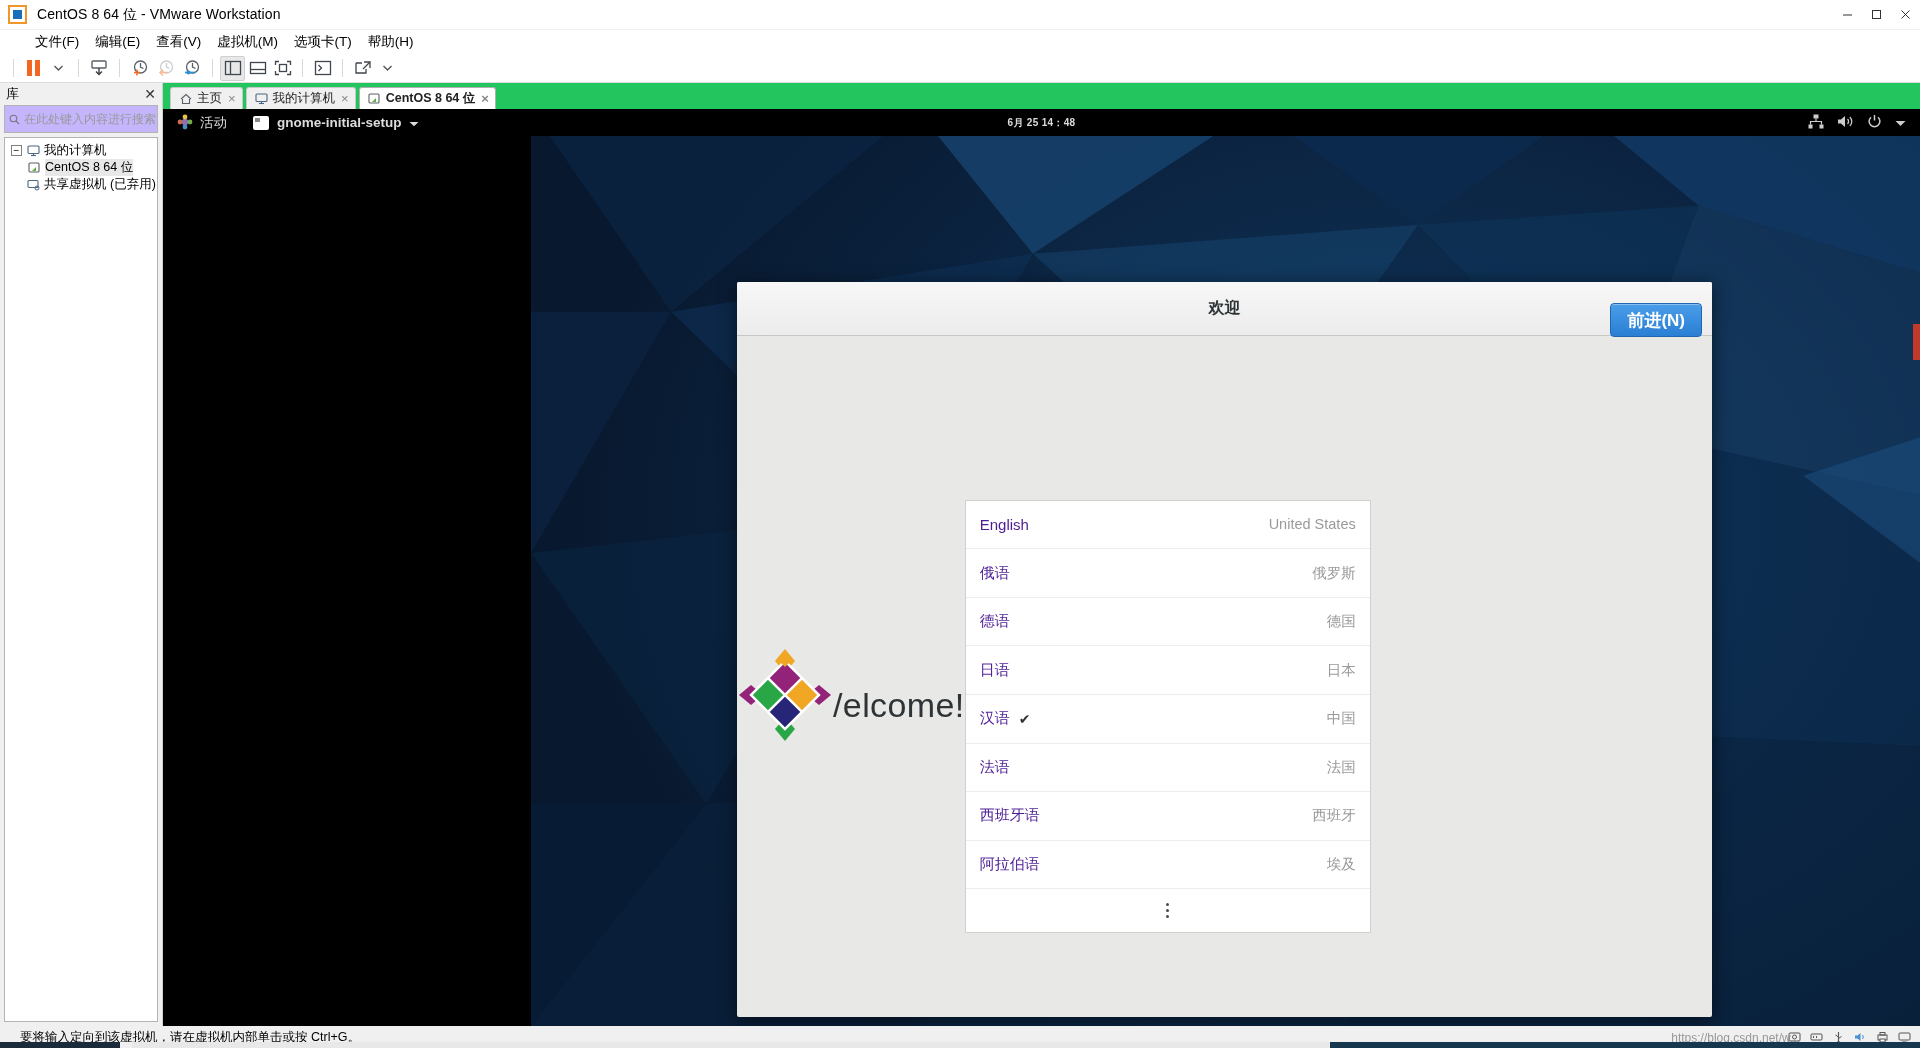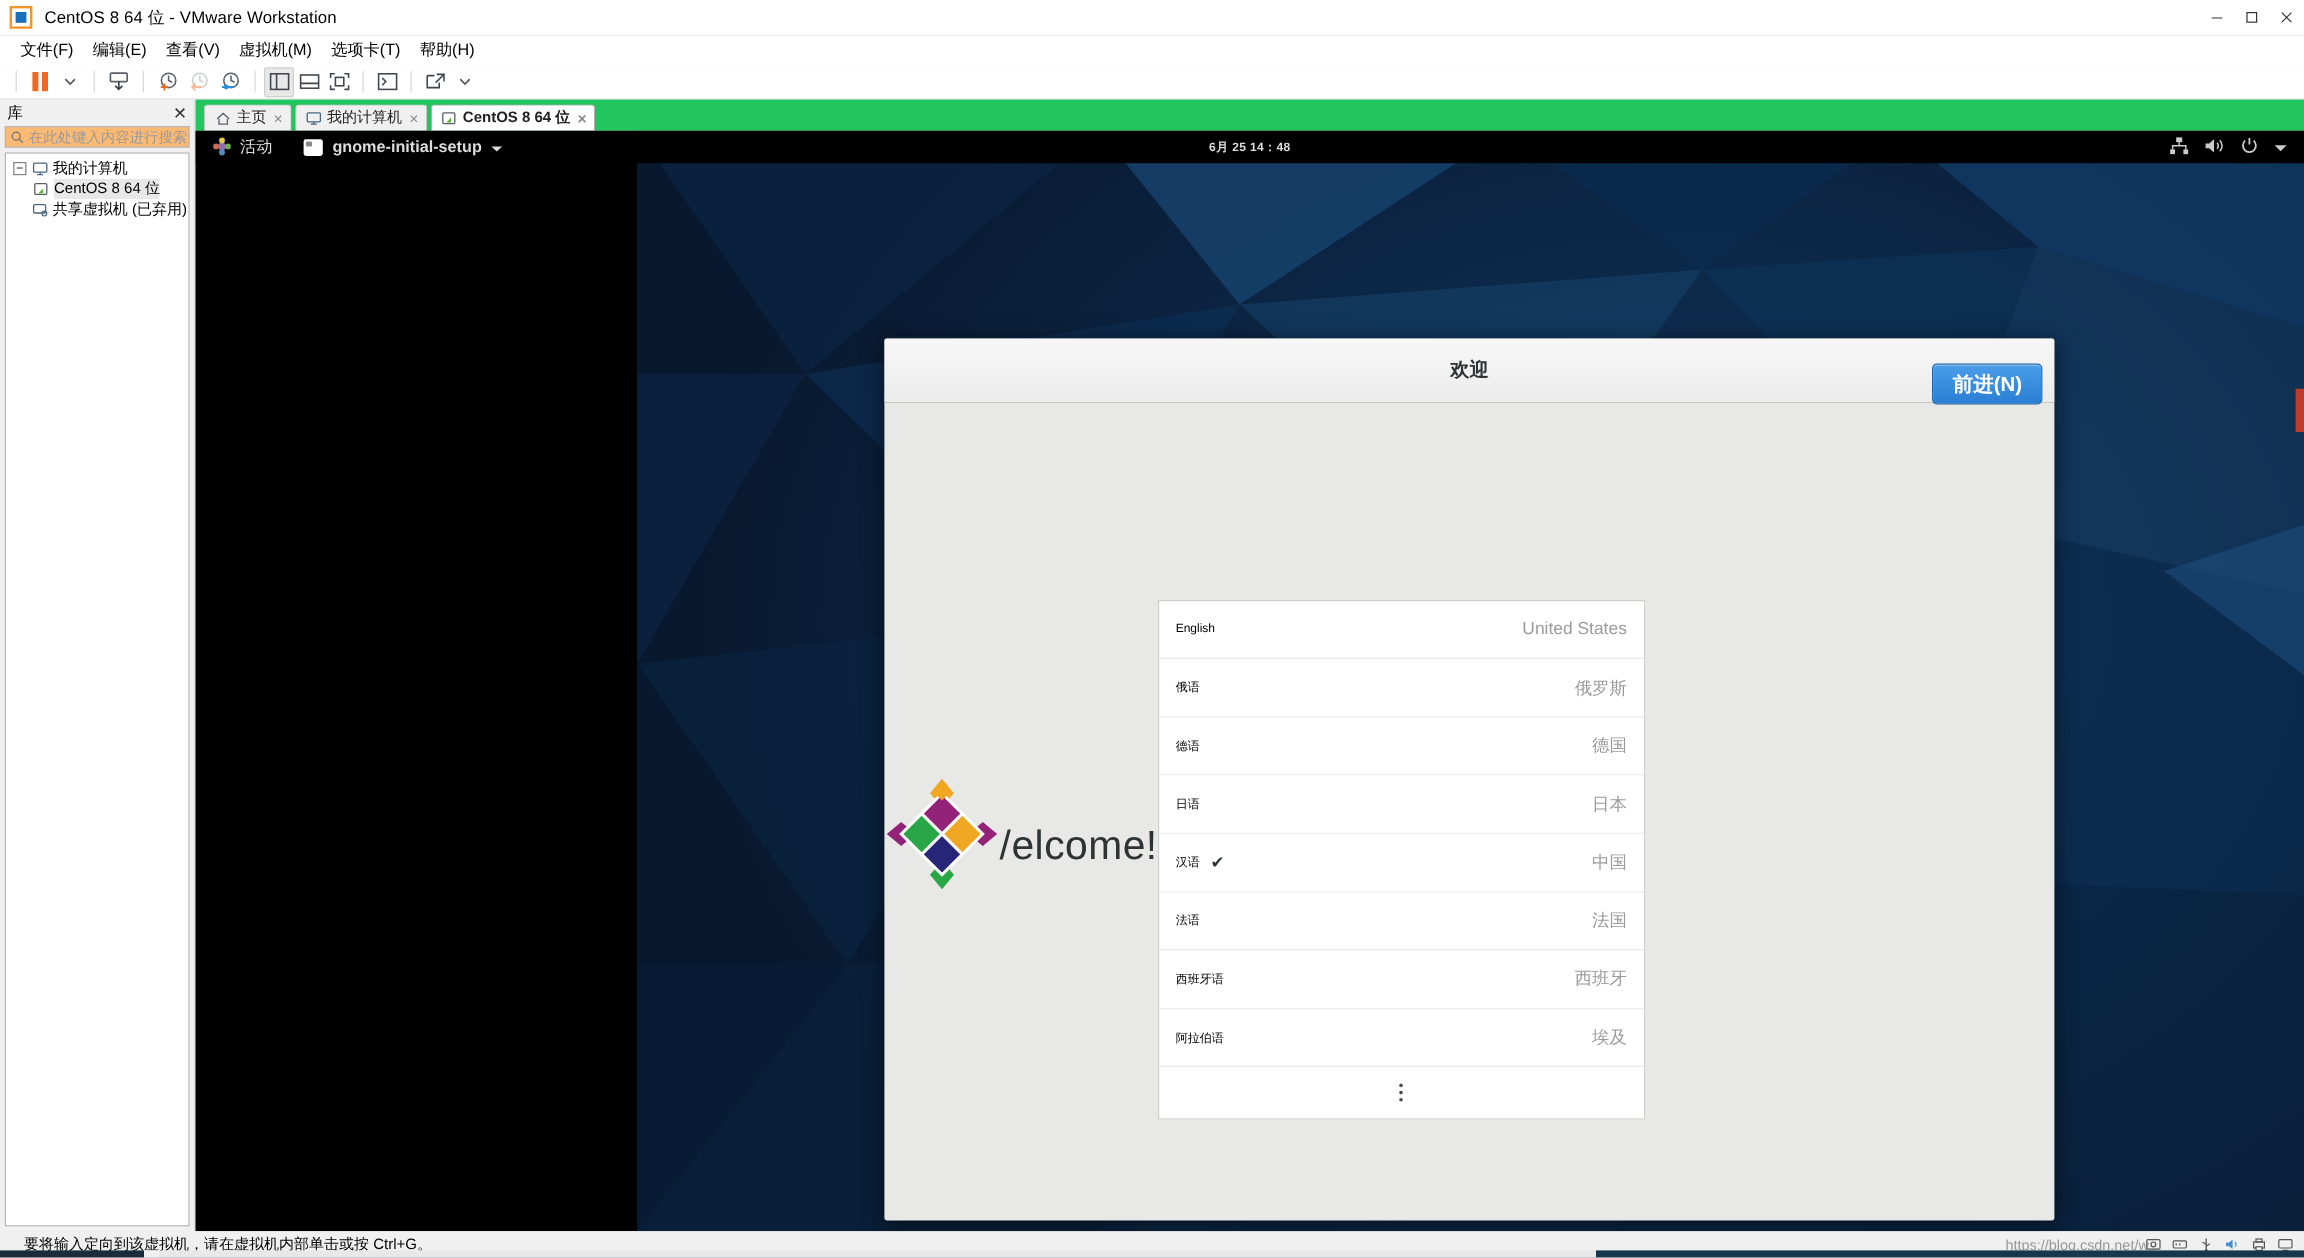--- a/index.html
+++ b/index.html
@@ -18,42 +18,42 @@
     border-bottom: 1px solid #f0f0f0; flex: 0 0 29px;
   }
   .title-icon { width: 20px; height: 20px; margin-left: 8px; position: relative; flex: 0 0 20px; }
   .title-icon .sq-out { position: absolute; left: 0; top: 0; width: 19px; height: 19px; border: 2px solid #f0962b; background: #fff; }
   .title-icon .sq-in { position: absolute; left: 5px; top: 5px; width: 9px; height: 9px; background: #1b6fba; }
   .title-text { font-size: 14px; color: #000; margin-left: 9px; letter-spacing: .1px; }
   .win-buttons { margin-left: auto; display: flex; height: 29px; }
   .win-btn { width: 29px; height: 29px; display: flex; align-items: center; justify-content: center; color: #333; font-size: 13px; }
   .win-btn svg { display: block; }
 
-  .menubar { height: 24px; background: #ffffff; display: flex; align-items: center; padding-left: 9px; flex: 0 0 24px; font-size: 13.5px; color: #000; }
+  .menubar { height: 24px; background: #ffffff; display: flex; align-items: center; padding-left: 27px; flex: 0 0 24px; font-size: 13.5px; color: #000; }
   .menu-item { padding: 0 8px; height: 22px; line-height: 22px; white-space: nowrap; }
 
   .toolbar {
     height: 29px; background: #ffffff; display: flex; align-items: center; padding-left: 6px; flex: 0 0 29px;
     border-bottom: 1px solid #dcdcdc;
   }
   .tb-sep { width: 1px; height: 18px; background: #d8d8d8; margin: 0 7px; }
   .tb-btn { height: 25px; min-width: 25px; display: flex; align-items: center; justify-content: center; padding: 0 2px; border: 1px solid transparent; border-radius: 2px; }
   .tb-btn.active { background: #e8e8e8; border: 1px solid #cfcfcf; }
   .tb-caret { width: 12px; display:flex; align-items:center; justify-content:center; }
   .tb-caret svg { display:block; }
   .pause-icon { display: flex; gap: 3px; }
   .pause-icon i { display: block; width: 5px; height: 16px; background: #f2671f; }
 
   .body-row { flex: 1; display: flex; min-height: 0; }
 
   
   .sidebar { width: 163px; background: #f0f0f0; display: flex; flex-direction: column; flex: 0 0 163px; border-right: 1px solid #d0d0d0; }
   .sb-header { height: 22px; display: flex; align-items: center; padding: 0 6px; font-size: 13px; color: #000; }
   .sb-close { margin-left: auto; font-size: 14px; color: #333; line-height: 1; }
-  .sb-search { margin: 0 4px 4px 4px; height: 18px; background: #fdba74; border: 1px solid #b4b4b4; display: flex; align-items: center; padding: 0 3px; }
+  .sb-search { margin: 0 4px 4px 4px; height: 28px; background: #c4b5fd; border: 1px solid #b4b4b4; display: flex; align-items: center; padding: 0 3px; }
   .sb-search .mag { width: 13px; height: 13px; flex: 0 0 13px; display:flex;align-items:center;justify-content:center; }
   .sb-search input { flex: 1; border: none; outline: none; font-size: 12px; color: #444; font-family: inherit; background: transparent; padding-left: 3px; }
   .sb-search input::placeholder { color: #999; }
   .sb-drop { width: 13px; display:flex;align-items:center;justify-content:center; }
   .sb-tree { flex: 1; background: #fff; border: 1px solid #b4b4b4; border-top: 1px solid #b4b4b4; margin: 0 4px 4px 4px; padding-top: 4px; font-size: 12.5px; color: #000; overflow: hidden; }
   .tree-row { display: flex; align-items: center; height: 17px; padding-left: 6px; white-space: nowrap; }
   .tree-row.indent { padding-left: 22px; }
   .tw { width: 11px; height: 11px; border: 1px solid #808080; background: #fff; display: inline-flex; align-items: center; justify-content: center; font-size: 10px; line-height: 9px; color: #000; margin-right: 4px; flex: 0 0 11px; }
   .ic { width: 14px; height: 14px; margin-right: 4px; flex: 0 0 14px; display: flex; align-items: center; justify-content: center; }
   .tree-label.sel { background: #e8e8e8; }
@@ -109,21 +109,21 @@
   }
   .dlg-body { flex: 1; display: flex; flex-direction: row; align-items: center; padding-top: 37px; }
 
   .logo { width: 96px; height: 96px; position: relative; }
 
   .welcome-text { margin-top: 21px; font-size: 34px; color: #2e3436; font-weight: 300; letter-spacing: .4px; }
 
   .lang-list { margin-top: 43px; width: 406px; background: #fff; border: 1px solid #cfcfcd; }
   .lang-row { height: 48.6px; display: flex; align-items: center; padding: 0 14px; border-bottom: 1px solid #ececec; }
   .lang-row:last-child { border-bottom: none; }
-  .lang-name { font-size: 10px; color: #000000; }
+  .lang-name { font-size: 15px; color: #4c1d95; }
   .lang-check { margin-left: 9px; font-size: 14px; color: #2e3436; }
   .lang-region { margin-left: auto; font-size: 14.5px; color: #9a9a9a; }
   .lang-more { height: 43px; display: flex; align-items: center; justify-content: center; color: #555; font-size: 16px; letter-spacing: 2px; }
   .dots { display: flex; flex-direction: column; gap: 3px; align-items: center; }
   .dots i { width: 3px; height: 3px; background: #4a4a4a; border-radius: 50%; display: block; }
 
   
   .red-mark { position: absolute; right: 0; top: 215px; width: 7px; height: 36px; background: #c0392b; z-index: 6; }
 
   

